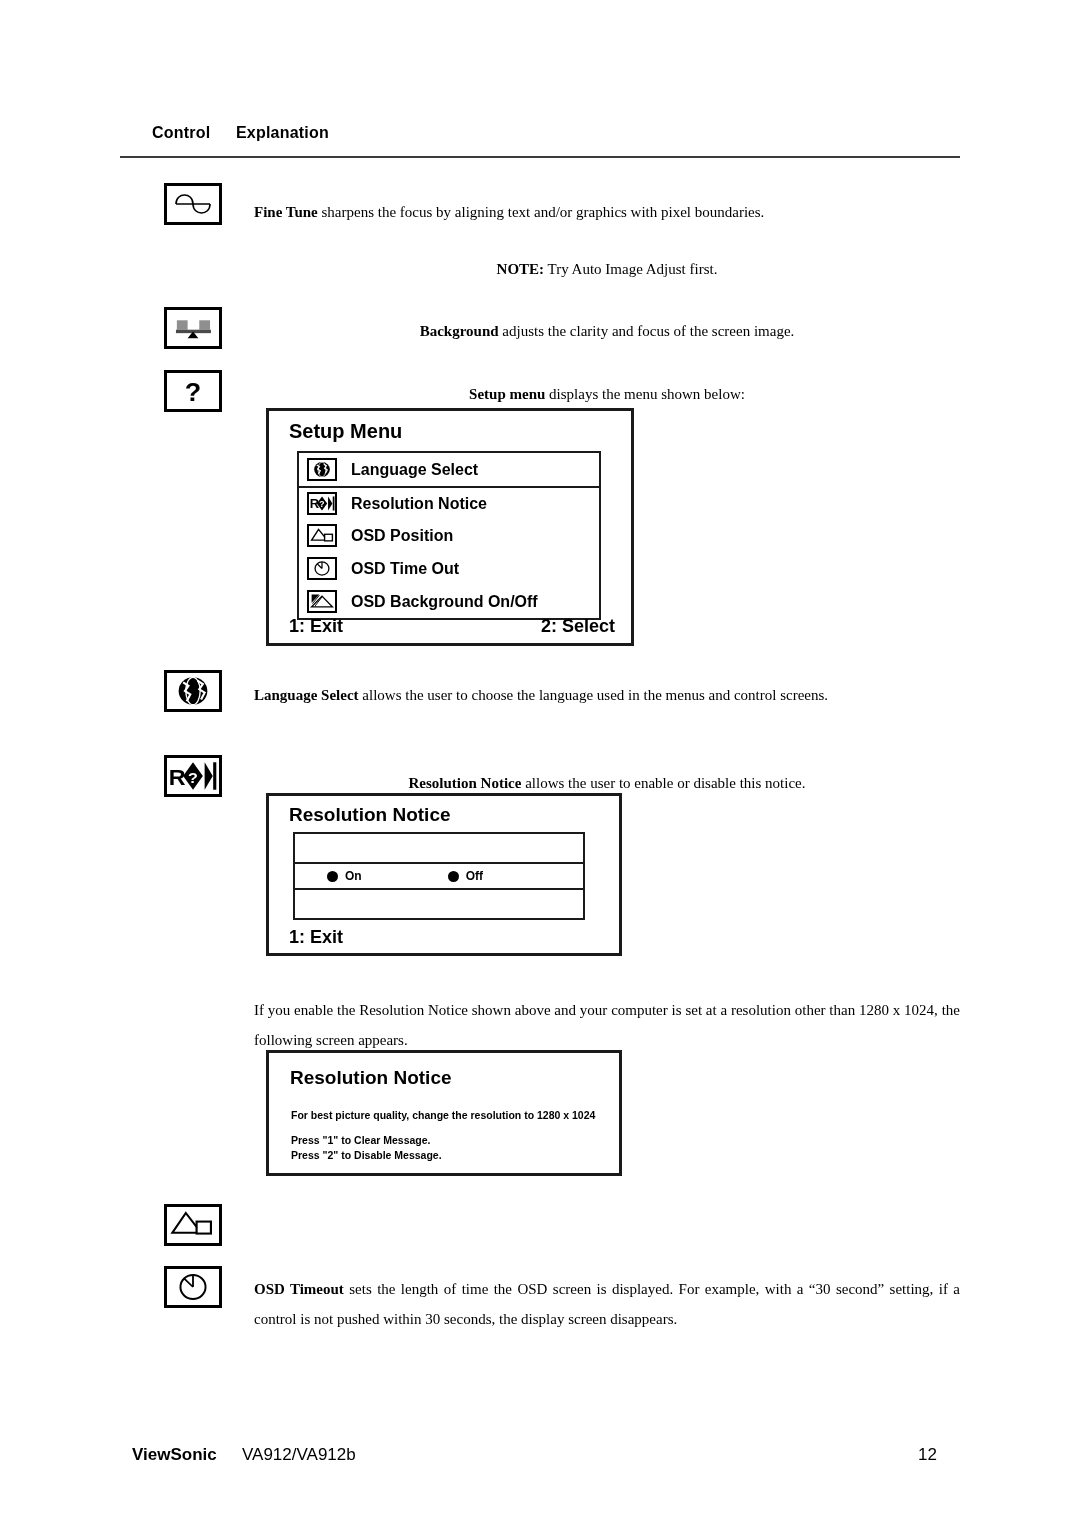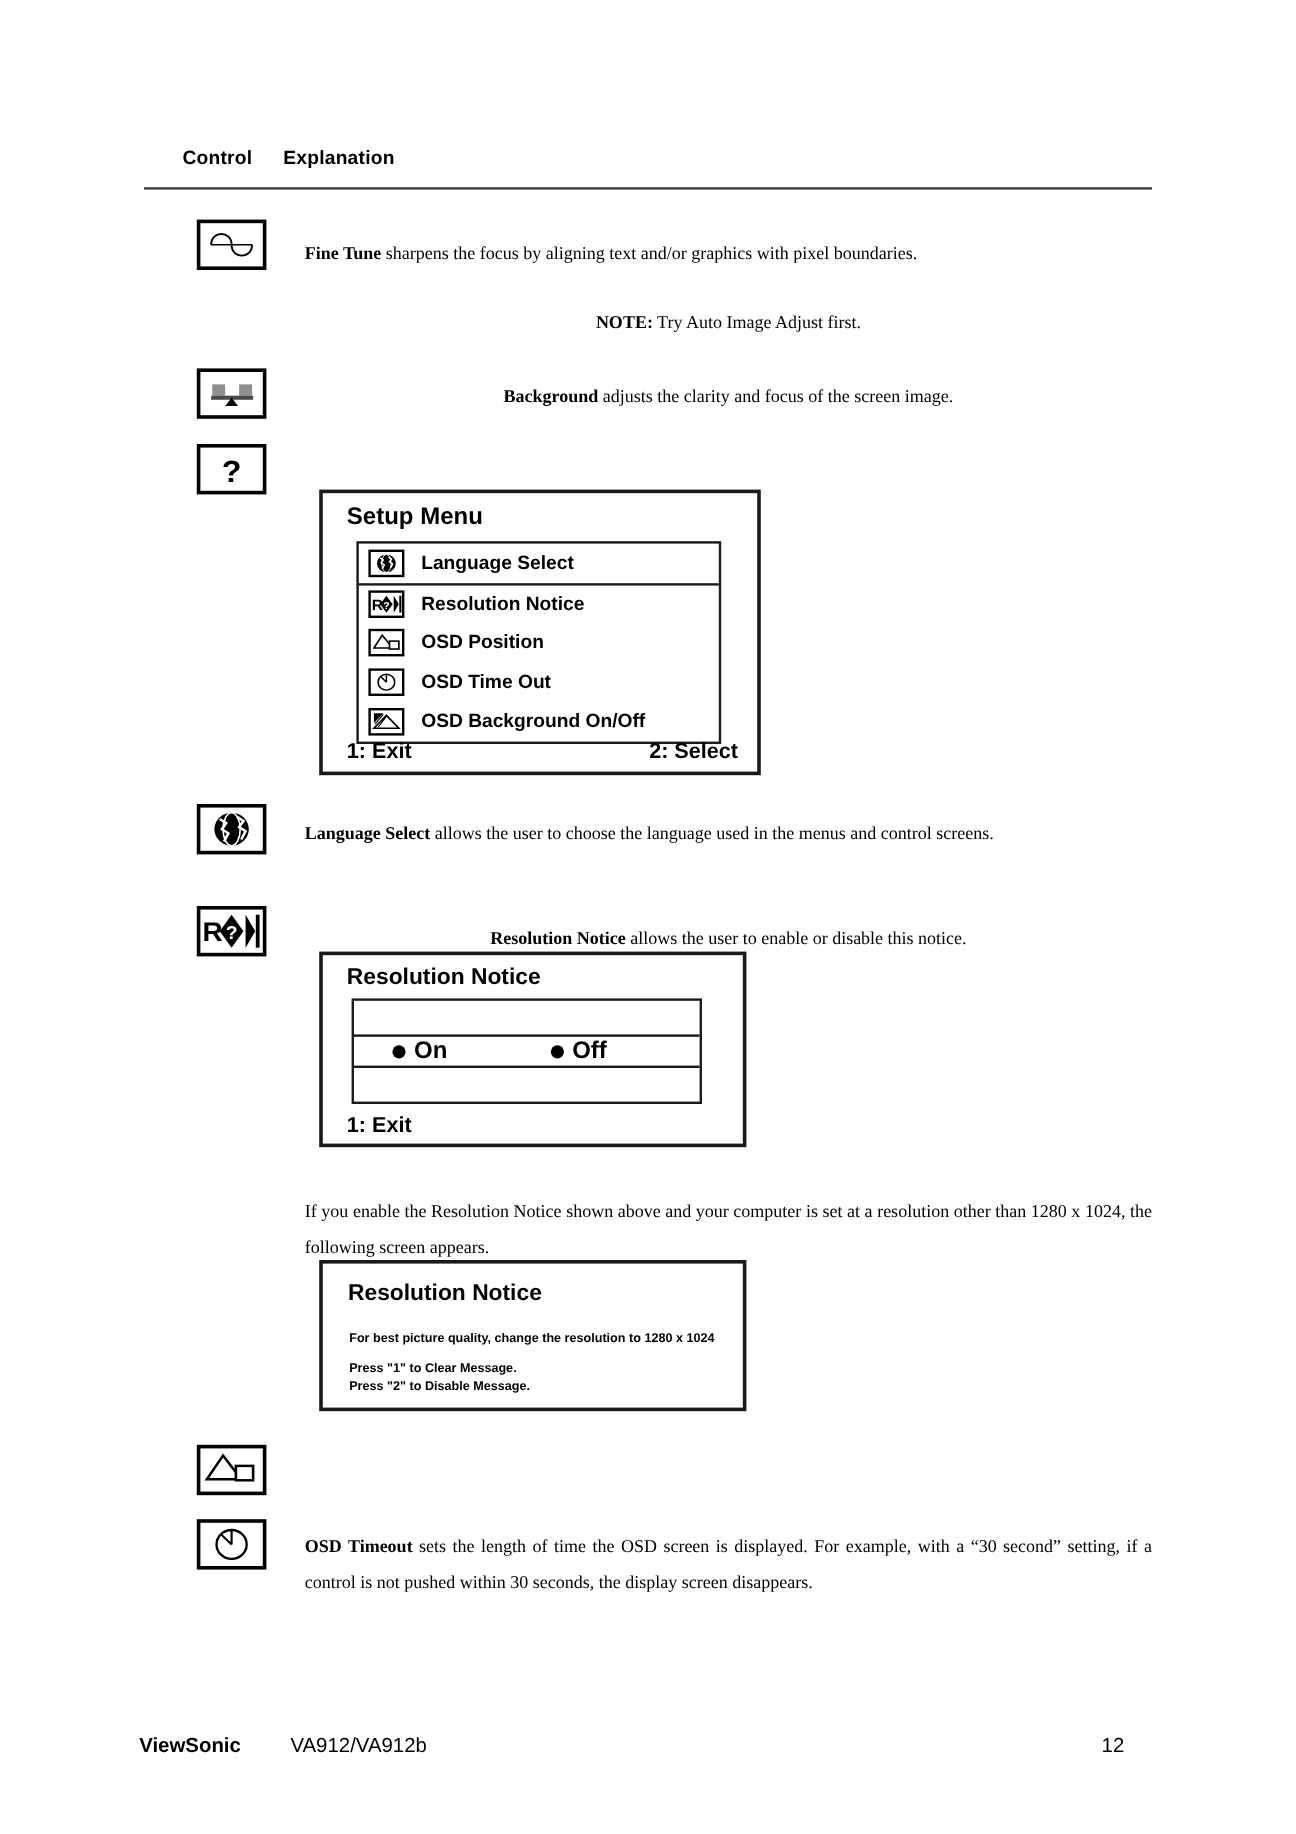--- a/index.html
+++ b/index.html
@@ -167,21 +167,21 @@
     border-top: 2px solid #1a1a1a;
     border-bottom: 2px solid #1a1a1a;
     display: flex;
     align-items: center;
   }
   .rn-opt {
     display: flex;
     align-items: center;
     font-family: "Liberation Sans", sans-serif;
     font-weight: bold;
-    font-size: 20px;
+    font-size: 12px;
   }
   .rn-opt .dot {
     width: 11px; height: 11px;
     border-radius: 50%;
     background: #000;
     margin-right: 7px;
     display: inline-block;
   }
   .rn-opt.on { margin-left: 32px; }
   .rn-opt.off { margin-left: 86px; }
@@ -227,21 +227,21 @@
     left: 22px; top: 96px;
     font-family: "Liberation Sans", sans-serif;
     font-weight: bold;
     font-size: 10.5px;
     white-space: nowrap;
   }
 
   
   .footer-brand {
     position: absolute;
-    left: 116px;
+    left: 132px;
     top: 1445px;
     font-family: "Liberation Sans", sans-serif;
     font-size: 17px;
     font-weight: bold;
   }
   .footer-model {
     position: absolute;
     left: 242px;
     top: 1445px;
     font-family: "Liberation Sans", sans-serif;
@@ -290,20 +290,23 @@
     </svg>
   </div>
   <div class="row-text nojust" style="top:300px;">
     <b>Background</b><span> adjusts the clarity and focus of the screen image.</span>
   </div>
 
   <div class="row-icon" style="left:164px; top:370px;">
     <svg viewBox="0 0 58 42" width="100%" height="100%" preserveAspectRatio="none">
       <text x="29" y="33" font-family="Liberation Sans, sans-serif" font-size="30" font-weight="bold" text-anchor="middle" fill="#000">?</text>
     </svg>
+  </div>
+  <div class="row-text nojust" style="top:363px;">
+    <b>Setup menu</b><span> displays the menu shown below:</span>
   </div>
 
   <div class="osd-box" id="setup-menu-box">
     <div class="osd-title">Setup Menu</div>
 
     <div class="menu-list">
 
       <div class="menu-item">
         <span class="mi-icon">
           <svg viewBox="0 0 30 23" width="100%" height="100%" preserveAspectRatio="none">

